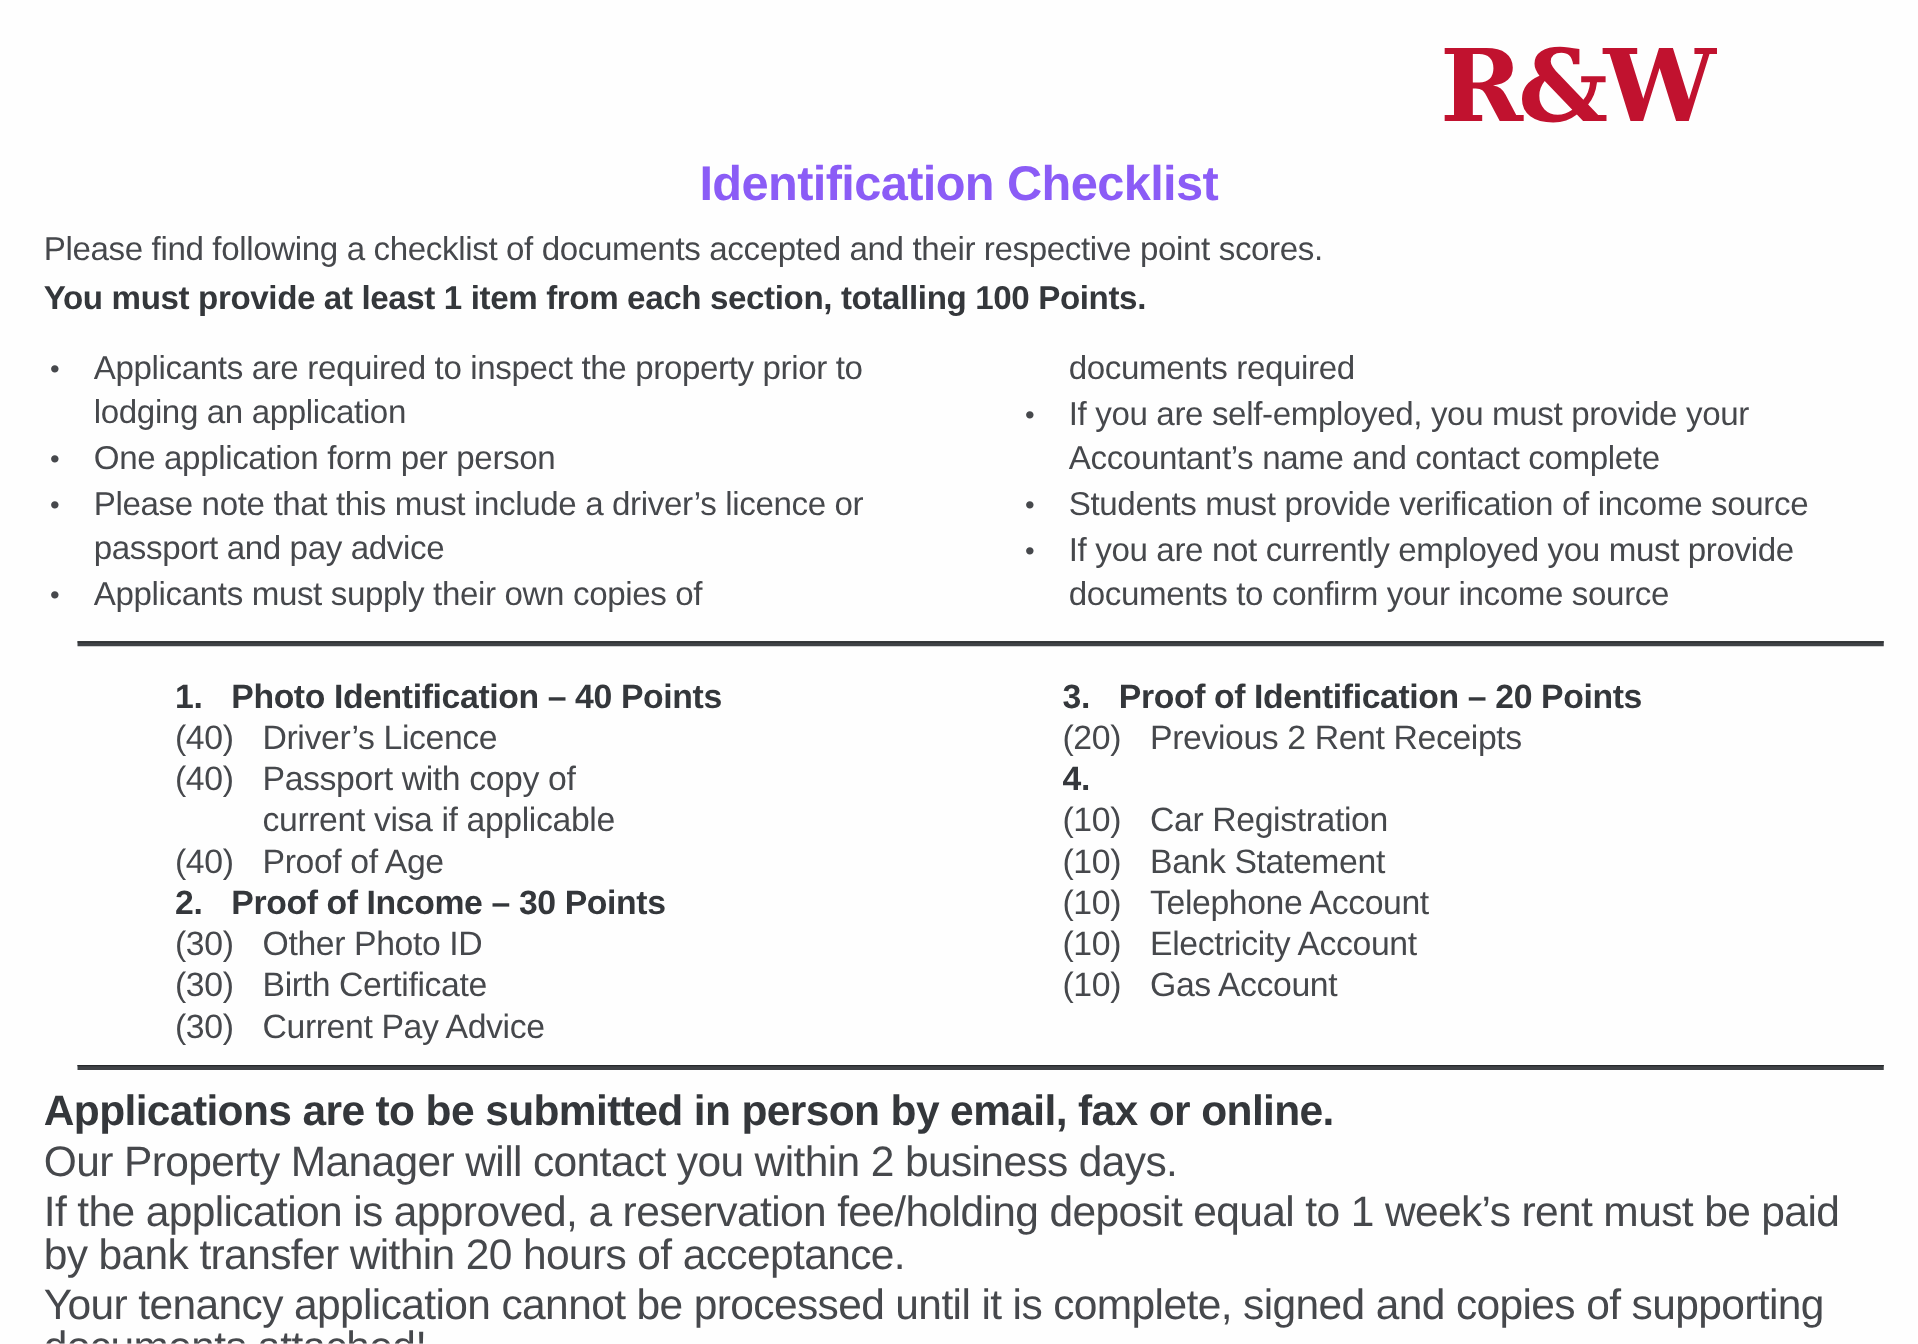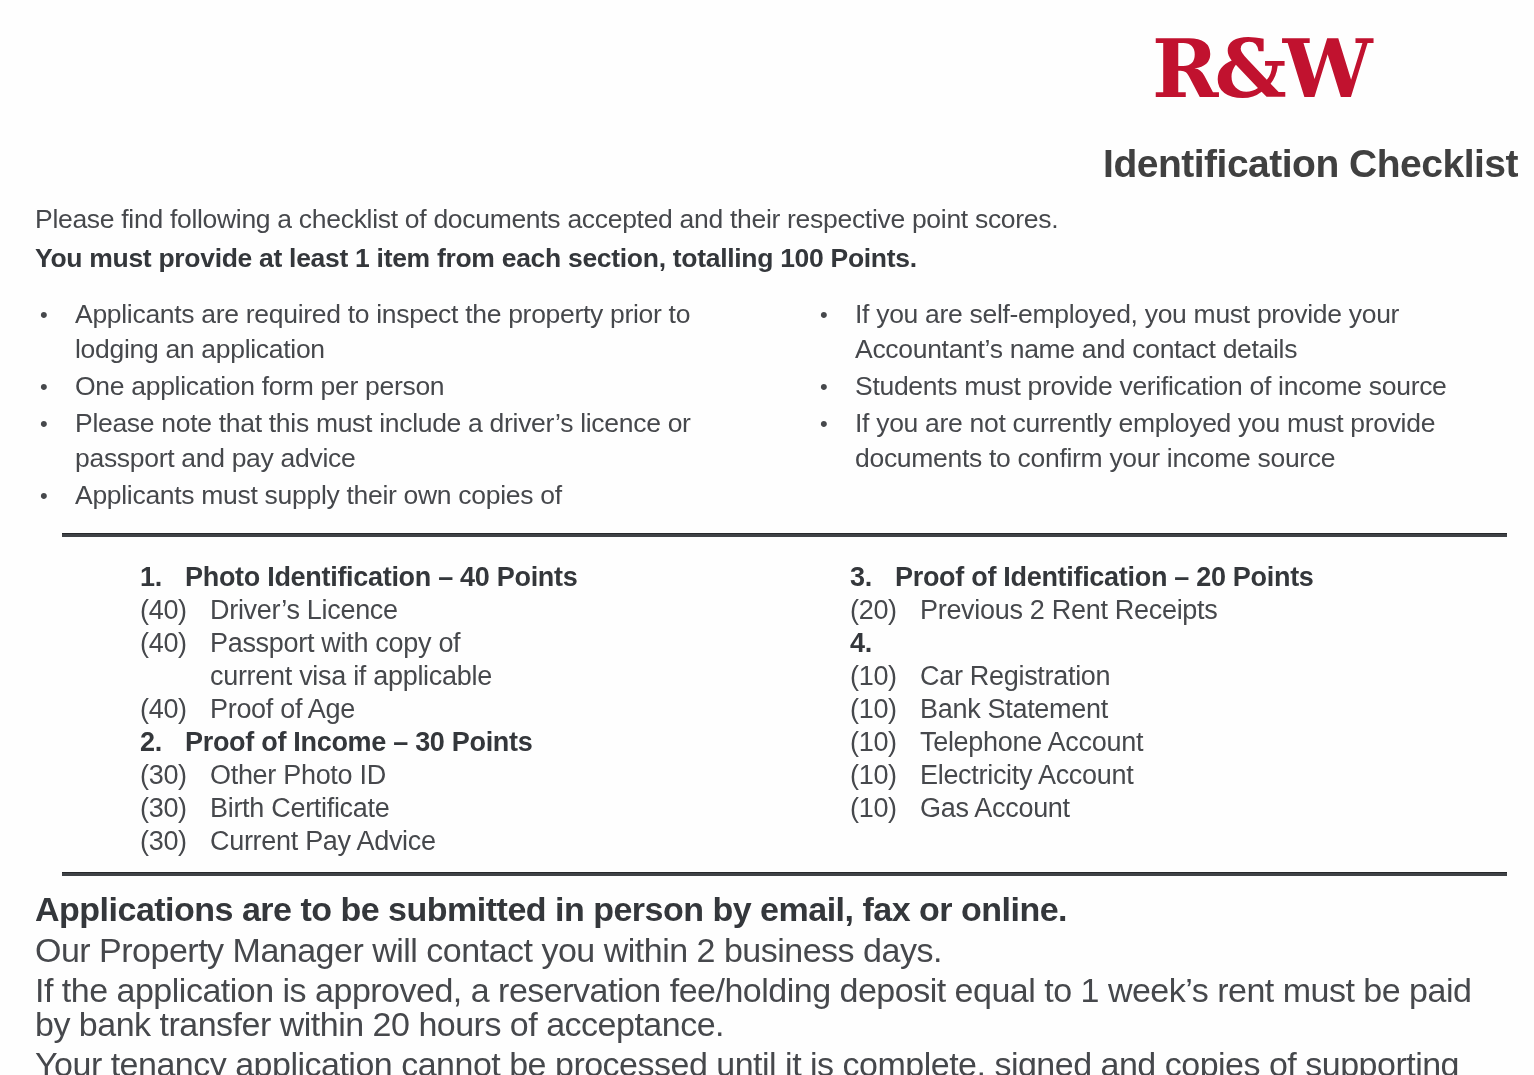--- a/index.html
+++ b/index.html
@@ -17,26 +17,26 @@
   .logo{
     position:absolute;
     top:24px;left:1152px;width:232px;
     font-family:"DejaVu Serif", serif;
     font-weight:700;
     font-size:80px;
     line-height:90px;
     letter-spacing:-4px;
   }
   .title{
-    margin:16px;
-    text-align:right;
+    margin:0;
+    text-align:center;
     font-size:39px;
     line-height:44px;
     font-weight:700;
-    color:#404040;
+    color:#8b5cf6;
     letter-spacing:-0.5px;
   }
   .intro{
     margin:12px 35px 0 35px;
     font-size:26.5px;
     line-height:34px;
   }
   .intro.bold{
     margin-top:5px;
     font-weight:700;
@@ -125,23 +125,27 @@
       <li class="note-item">
         <span class="dot">•</span>
         <span class="txt">Please note that this must include a driver’s licence or passport and pay advice</span>
       </li>
       <li class="note-item">
         <span class="dot">•</span>
         <span class="txt">Applicants must supply their own copies of</span>
       </li>
     </ul>
     <ul class="note-col right">
-      <li class="note-item">
-        <span class="dot">•</span>
-        <span class="txt">If you are self-employed, you must provide your Accountant’s name and contact details</span>
+      <li class="note-item no-bullet">
+        <span class="dot">•</span>
+        <span class="txt">documents required</span>
+      </li>
+      <li class="note-item">
+        <span class="dot">•</span>
+        <span class="txt">If you are self-employed, you must provide your Accountant’s name and contact complete</span>
       </li>
       <li class="note-item">
         <span class="dot">•</span>
         <span class="txt">Students must provide verification of income source</span>
       </li>
       <li class="note-item">
         <span class="dot">•</span>
         <span class="txt">If you are not currently employed you must provide documents to confirm your income source</span>
       </li>
     </ul>

